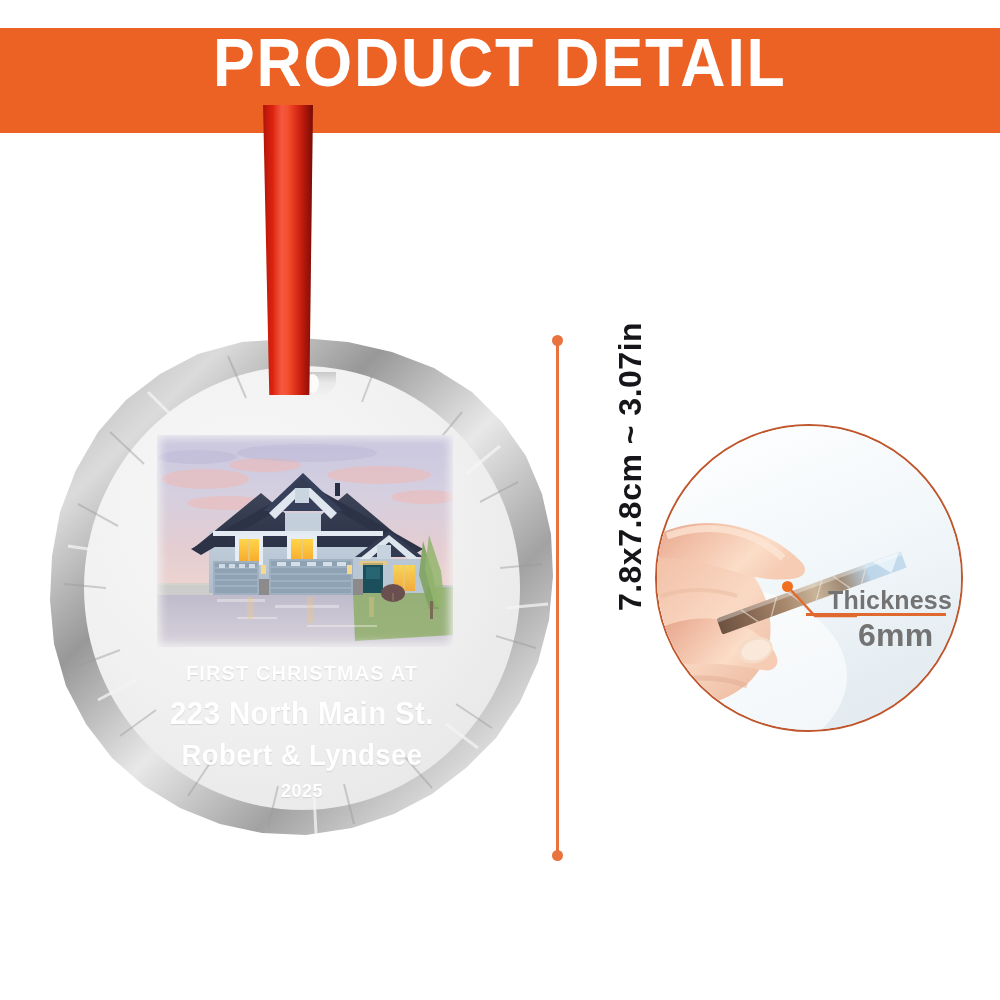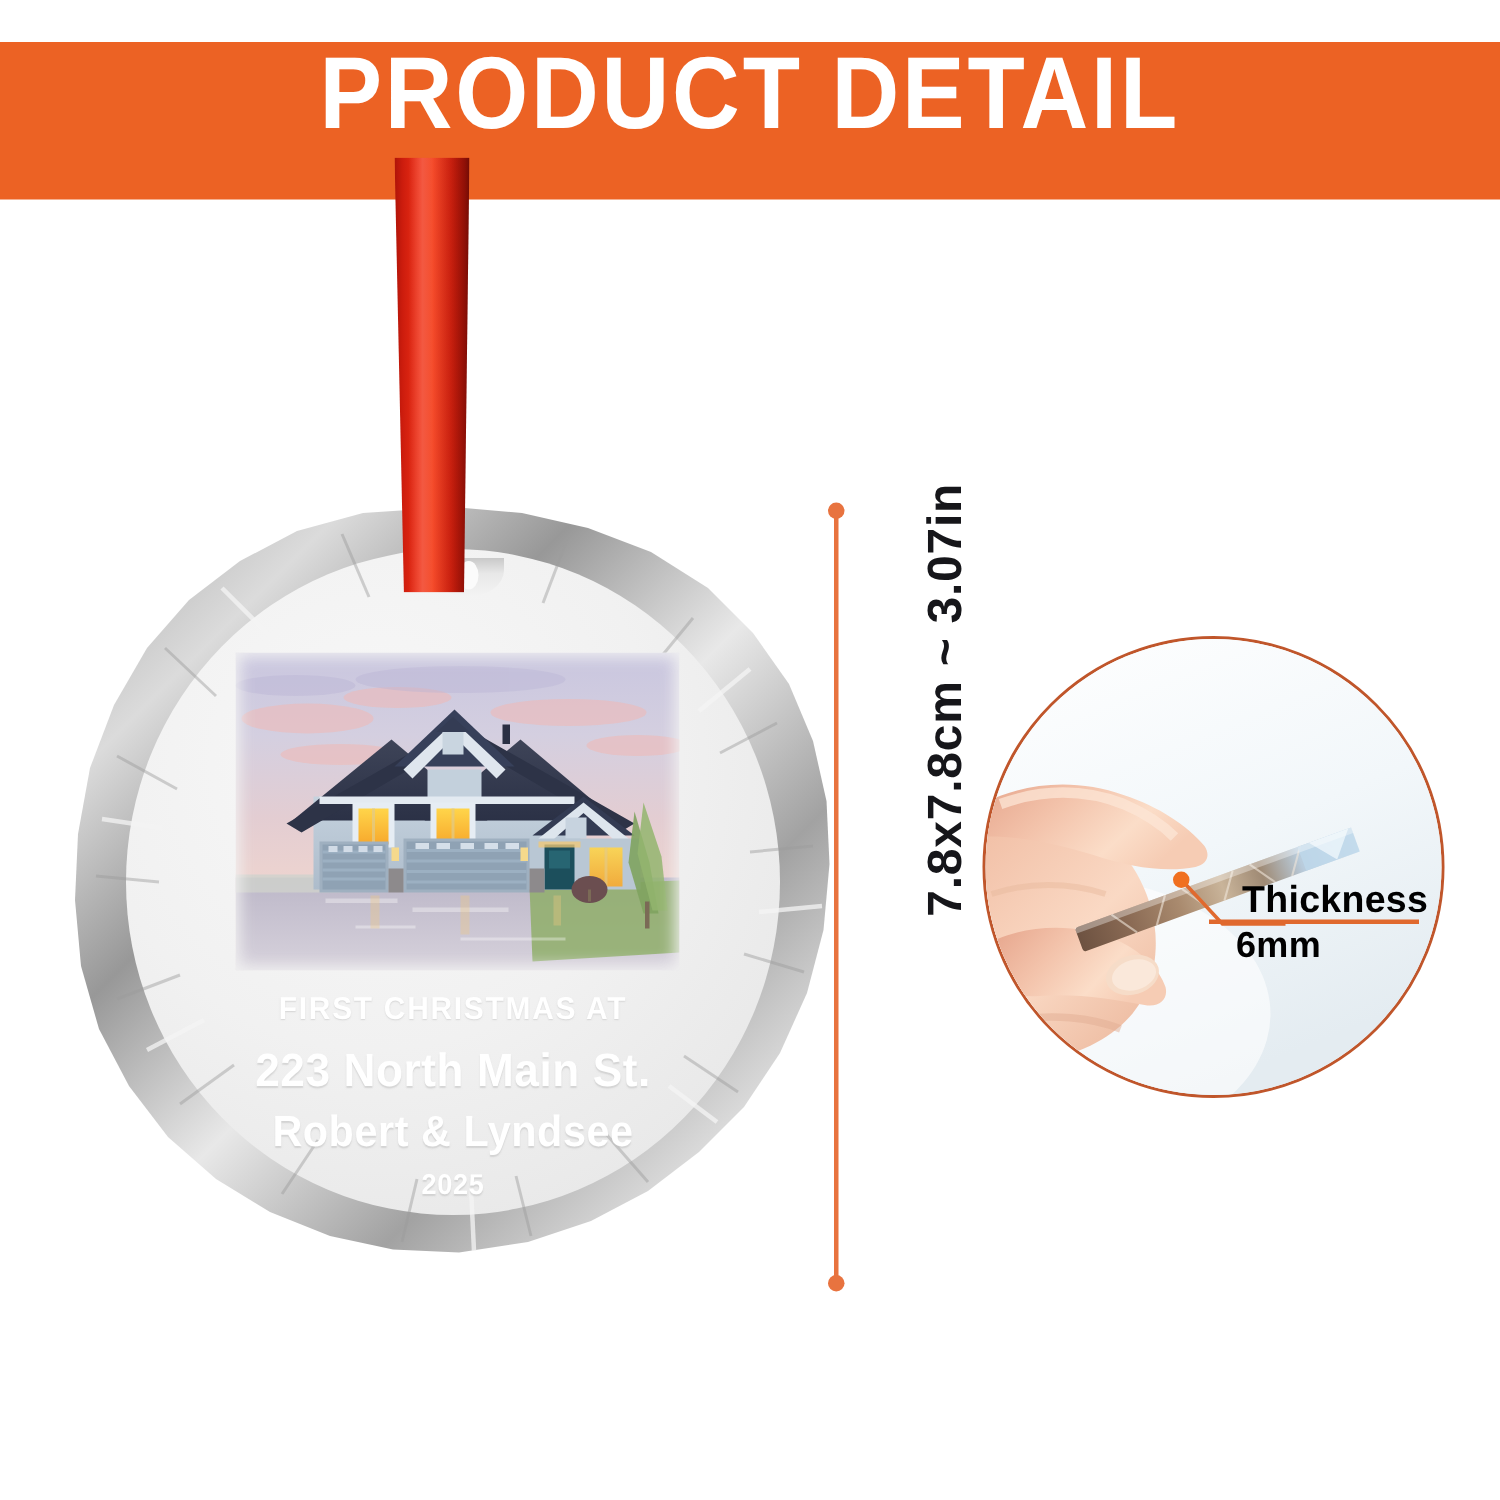--- a/index.html
+++ b/index.html
@@ -190,43 +190,43 @@
     background: radial-gradient(ellipse at 62% 40%, #ffffff 0%, #f4f8fa 48%, #e8eef2 78%, #eef2f4 100%);
     overflow: hidden;
     z-index: 2;
   }
   .inset-svg { position: absolute; left: 0; top: 0; }
 
   .thick-label {
     position: absolute;
     font-family: "Liberation Sans Narrow", "Liberation Sans", sans-serif;
     font-weight: bold;
-    color: #000000;
+    color: #737373;
     white-space: nowrap;
     z-index: 4;
   }
   .thick-word {
     left: 828px;
     top: 586px;
     font-size: 25px;
     letter-spacing: 0.2px;
   }
   .thick-rule {
     position: absolute;
     left: 806px;
     top: 613px;
     width: 140px;
     height: 3px;
     background: #e0692e;
     z-index: 4;
   }
   .thick-value {
-    left: 824px;
+    left: 858px;
     top: 617px;
-    font-size: 24px;
+    font-size: 32px;
     letter-spacing: 0.2px;
     text-align: right;
   }
   .thick-dot {
     position: absolute;
     left: 782px;
     top: 581px;
     width: 11px; height: 11px;
     border-radius: 50%;
     background: #f07020;

